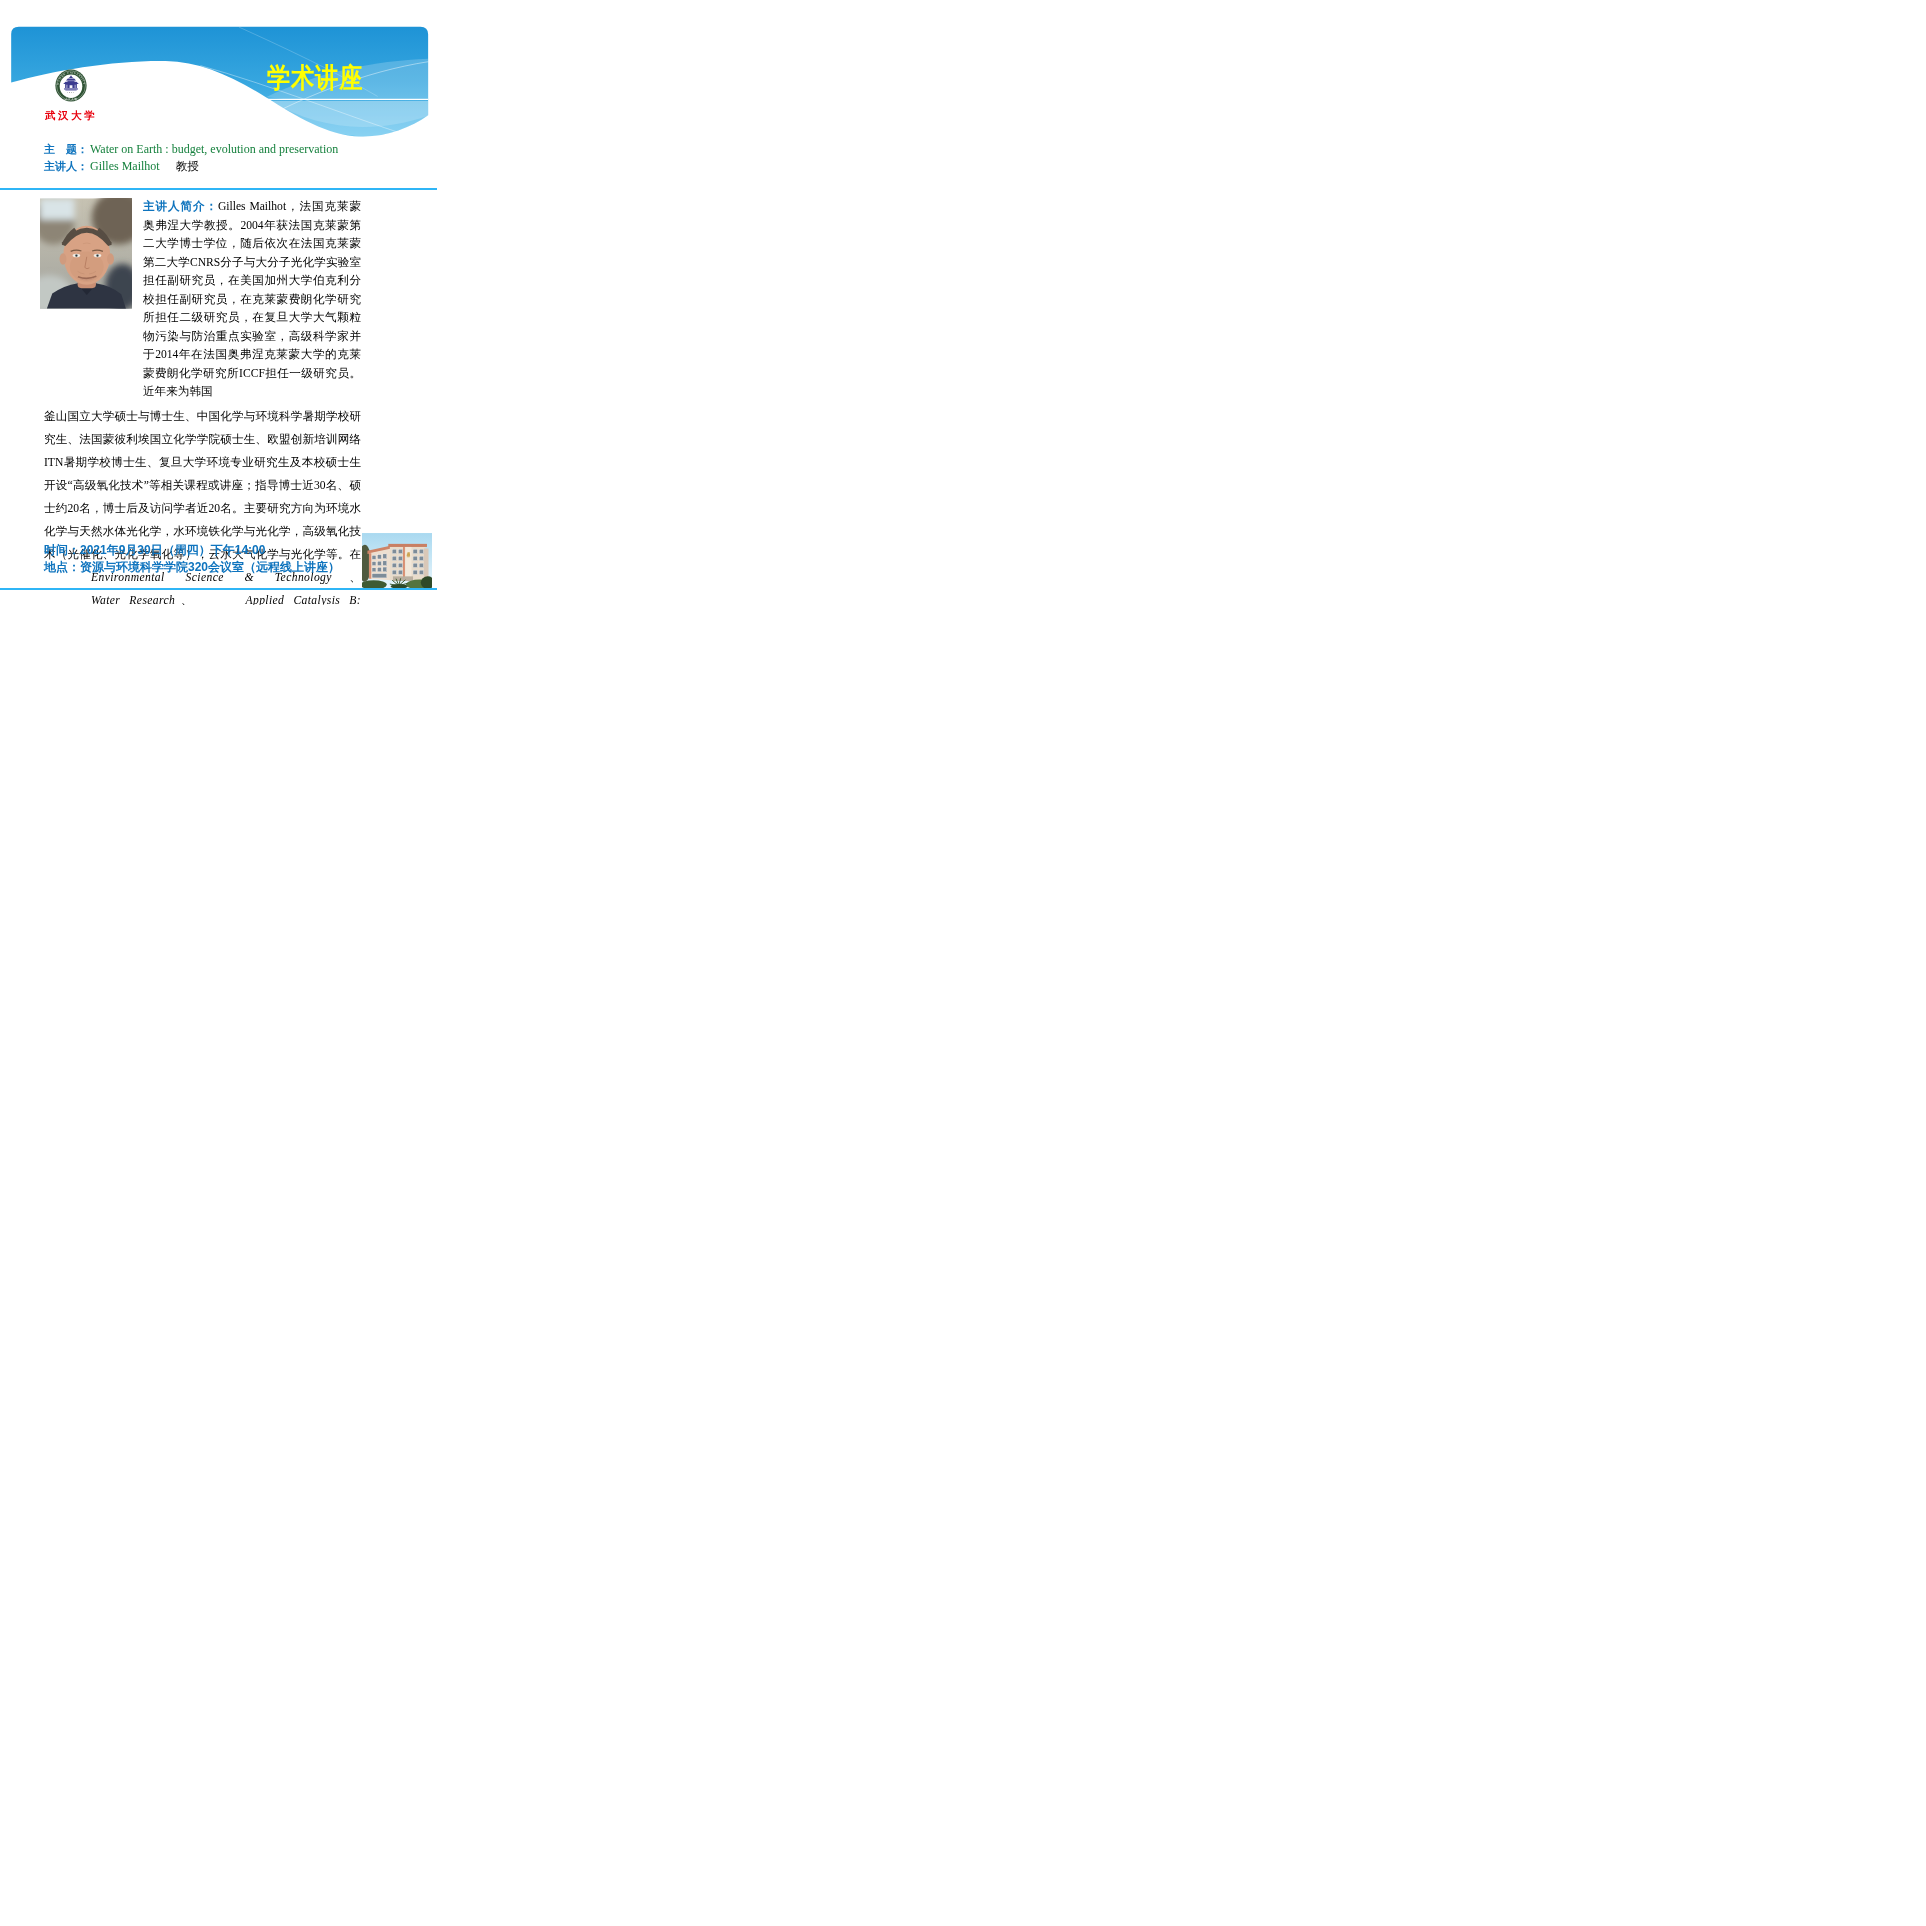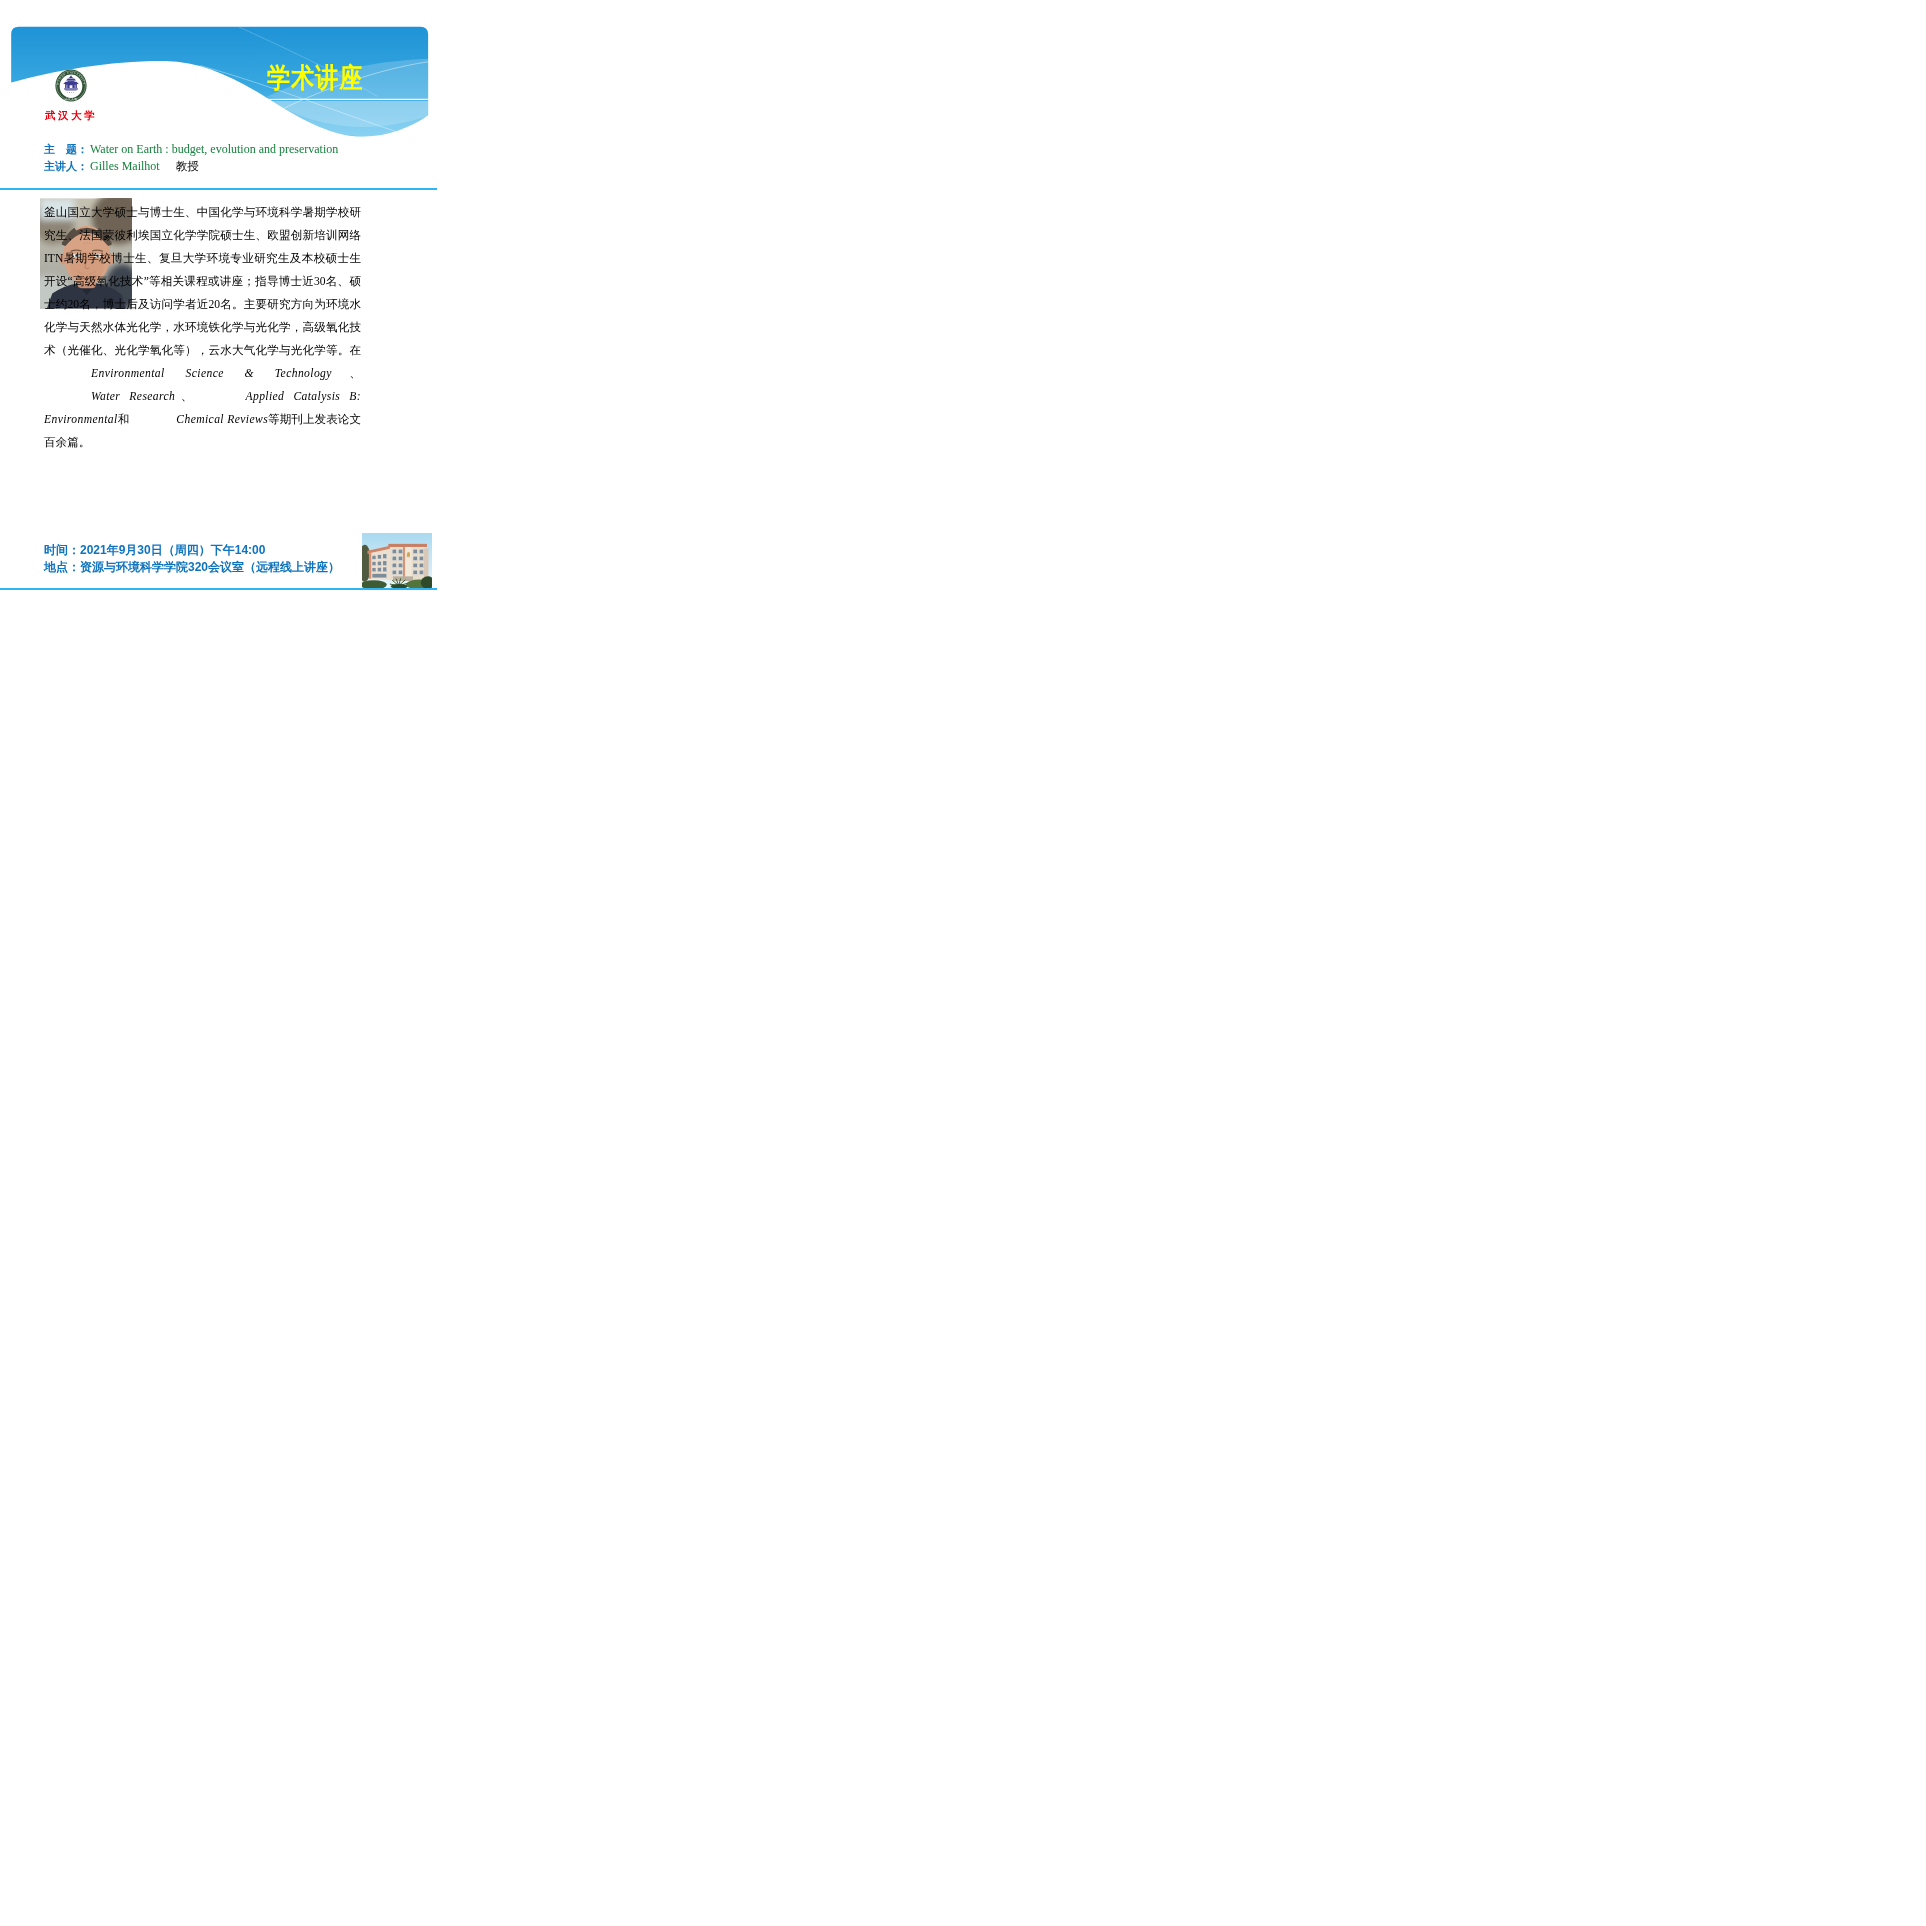--- a/index.html
+++ b/index.html
@@ -173,20 +173,21 @@
     <path d="M122,152 L117,180 Q122,186 129,181" stroke="#B97F63" stroke-width="2.6" fill="none"></path>
     <path d="M99,204 Q122,213 147,203" stroke="#9C6A55" stroke-width="4.5" fill="none"></path>
     <path d="M104,209 Q122,217 142,208" stroke="#B98877" stroke-width="2" fill="none" opacity="0.7"></path>
     <path d="M98,190 Q106,196 116,197" stroke="#C08B6E" stroke-width="1.6" fill="none" opacity="0.8"></path>
     <path d="M146,190 Q138,196 128,197" stroke="#C08B6E" stroke-width="1.6" fill="none" opacity="0.8"></path>
     <path d="M112,118 Q122,114 132,118" stroke="#C08B6E" stroke-width="1.5" fill="none" opacity="0.7"></path>
   </svg>
 </div>
 
 <div class="bio">
+  <p class="bio-p1"><span class="bio-label">主讲人简介：</span><span class="latin">Gilles Mailhot</span><span>，法国克莱蒙奥弗涅大学教授。2004年获法国克莱蒙第二大学博士学位，随后依次在法国克莱蒙第二大学CNRS分子与大分子光化学实验室担任副研究员，在美国加州大学伯克利分校担任副研究员，在克莱蒙费朗化学研究所担任二级研究员，在复旦大学大气颗粒物污染与防治重点实验室，高级科学家并于2014年在法国奥弗涅克莱蒙大学的克莱蒙费朗化学研究所ICCF担任一级研究员。近年来为韩国</span></p>
   <p class="bio-p2"><span>釜山国立大学硕士与博士生、中国化学与环境科学暑期学校研究生、法国蒙彼利埃国立化学学院硕士生、欧盟创新培训网络ITN暑期学校博士生、复旦大学环境专业研究生及本校硕士生开设“高级氧化技术”等相关课程或讲座；指导博士近30名、硕士约20名，博士后及访问学者近20名。主要研究方向为环境水化学与天然水体光化学，水环境铁化学与光化学，高级氧化技术（光催化、光化学氧化等），云水大气化学与光化学等。在</span><span class="jr">Environmental Science &amp; Technology</span><span>、</span><span class="jr">Water Research</span><span>、</span><span class="jr">Applied Catalysis B: Environmental</span><span>和</span><span class="jr">Chemical Reviews</span><span>等期刊上发表论文百余篇。</span></p>
 </div>
 
 <div class="schedule">
   <div class="sch-row">
     <span>时间：</span><span>2021年9月30日（周四）下午14:00</span>
   </div>
   <div class="sch-row">
     <span>地点：</span><span>资源与环境科学学院320会议室（远程线上讲座）</span>
   </div>

